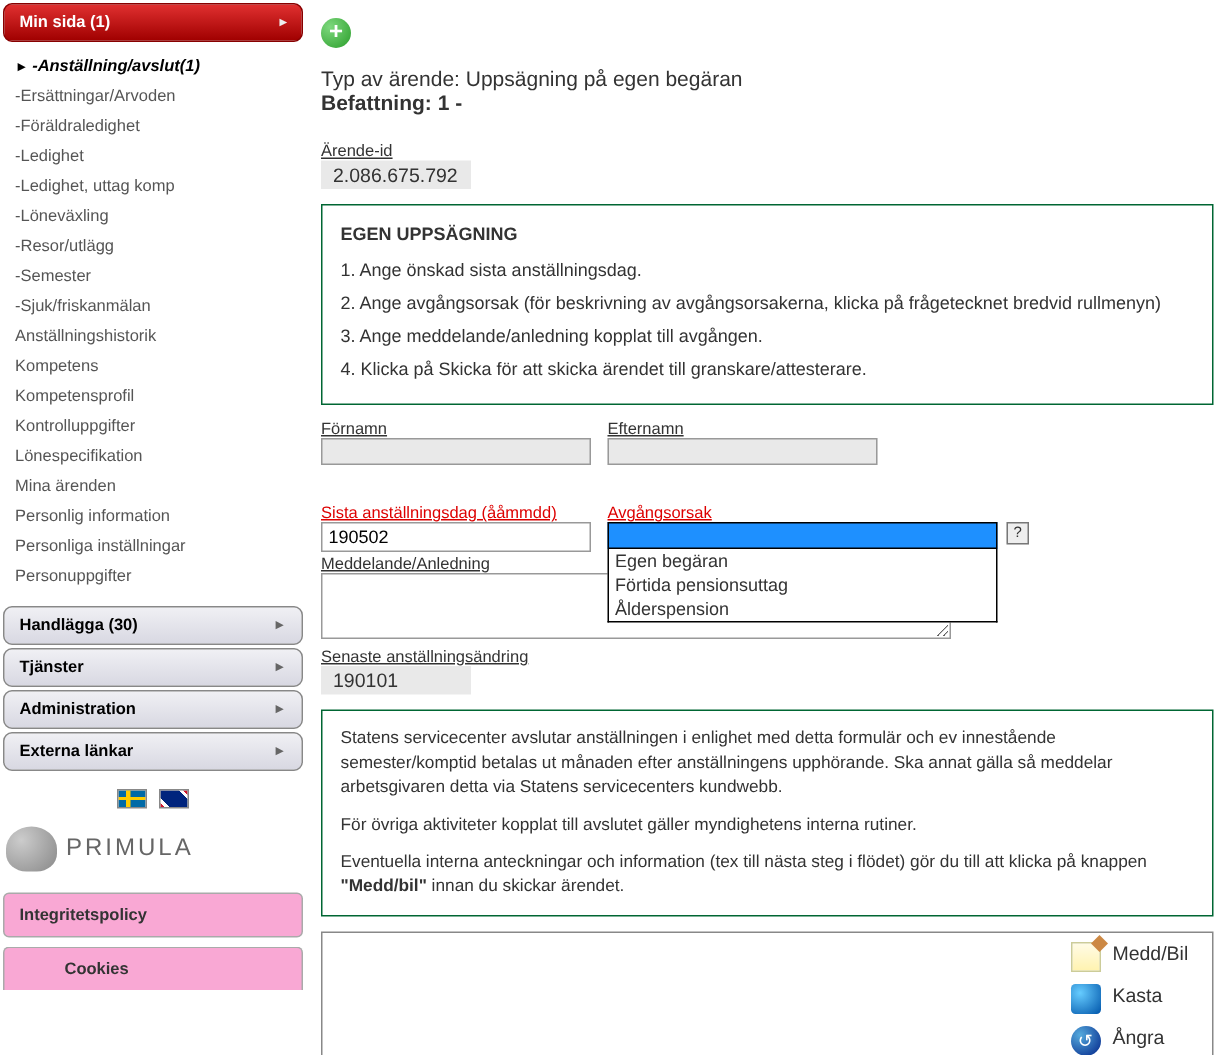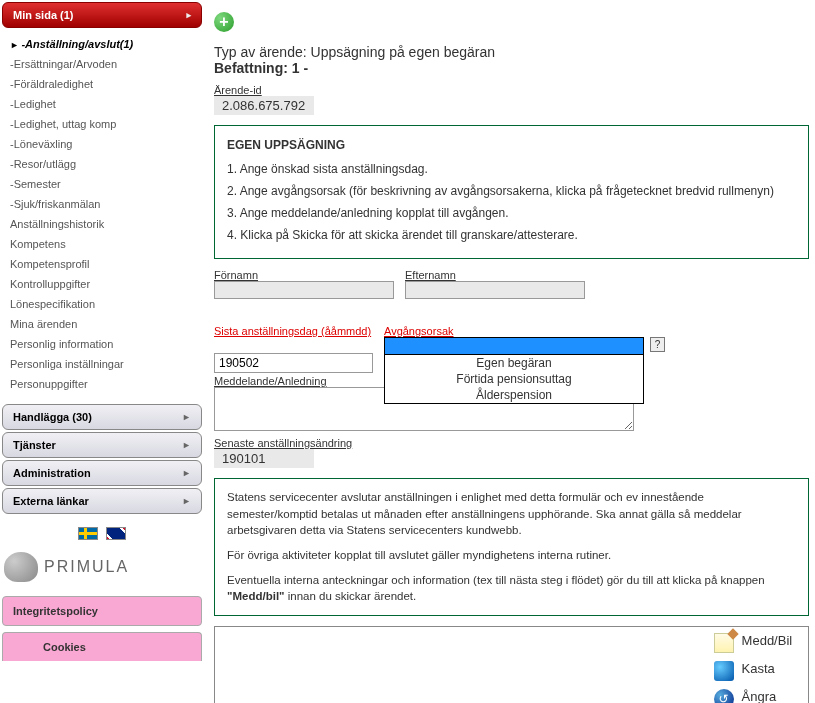--- a/index.html
+++ b/index.html
@@ -20,21 +20,20 @@
       width: 200px;
       flex-shrink: 0;
     }
     .nav-header {
       padding: 6px 10px;
       border: 1px solid #888;
       border-radius: 6px;
       font-size: 11px;
       display: flex;
       justify-content: space-between;
-      align-items: center;
       cursor: pointer;
       margin-bottom: 2px;
     }
     .nav-header.red {
       background: linear-gradient(#e03030, #a00000);
       color: #fff;
       border-color: #800;
       font-weight: bold;
     }
     .nav-header.gray {
@@ -103,21 +102,21 @@
     .add-btn-row { margin-bottom: 12px; }
     .add-btn {
       width: 20px; height: 20px; border-radius: 50%;
       background: radial-gradient(circle at 30% 30%, #7dd87d, #2a9d2a);
       display:inline-flex; align-items:center; justify-content:center;
       color:#fff; font-weight:bold; font-size:16px; line-height:1;
       cursor:pointer;
     }
     .case-head { font-size: 14px; color:#333; }
     .case-head .line2 { font-weight:bold; }
-    .small-label { font-size:11px; color:#333; text-decoration: underline; margin-top:8px; }
+    .small-label { font-size:11px; color:#333; text-decoration: underline; margin-top:19px; }
     .id-box {
       background:#e9e9e9; display:inline-block;
       padding:2px 8px; font-size:13px; min-width:100px;
     }
     .panel {
       border:1px solid #063; padding:10px 12px; margin:10px 0;
       font-size:12px; line-height:1.5;
     }
     .panel h4 { font-size:12px; margin-bottom:6px; }
     .panel p { margin: 4px 0; }
@@ -126,33 +125,33 @@
     }
     .form-col { display:flex; flex-direction:column; }
     .fld-label { font-size:11px; text-decoration:underline; color:#333; }
     .fld-label.req { color: #d00; margin-top: 20px; }
     .text-input, .textarea {
       border:1px solid #999; background:#e9e9e9;
       padding:2px 4px; font-family:inherit; font-size:12px;
     }
     .text-input.white { background:#fff; }
     .name-input { width:180px; height:18px; }
-    .short-input { width:159px;margin-top:16px; }
+    .short-input { width:180px; }
     .textarea {
       width: 420px; height: 44px; resize:vertical; background:#fff;
     }
     .dropdown-wrap { position:relative; }
     .dropdown-field {
       width: 260px; height:18px; background:#1e90ff;
       border:1px solid #000;
     }
     .dropdown-list {
       position:absolute; top:18px; left:0;
       width:260px; border:1px solid #000; border-top:none;
-      background:#fff; font-size:12px; z-index:10;text-align:center;
+      background:#fff; font-size:12px; z-index:10;
     }
     .dropdown-list div { padding:1px 4px; cursor:pointer; white-space:nowrap; }
     .help-btn {
       width:15px;height:15px; border:1px solid #777;
       background:#eee; font-size:10px; text-align:center;
       line-height:13px; display:inline-block; cursor:pointer;
       margin-left:6px;
     }
     .info-panel {
       border:1px solid #063; padding:10px 12px; margin:10px 0;

